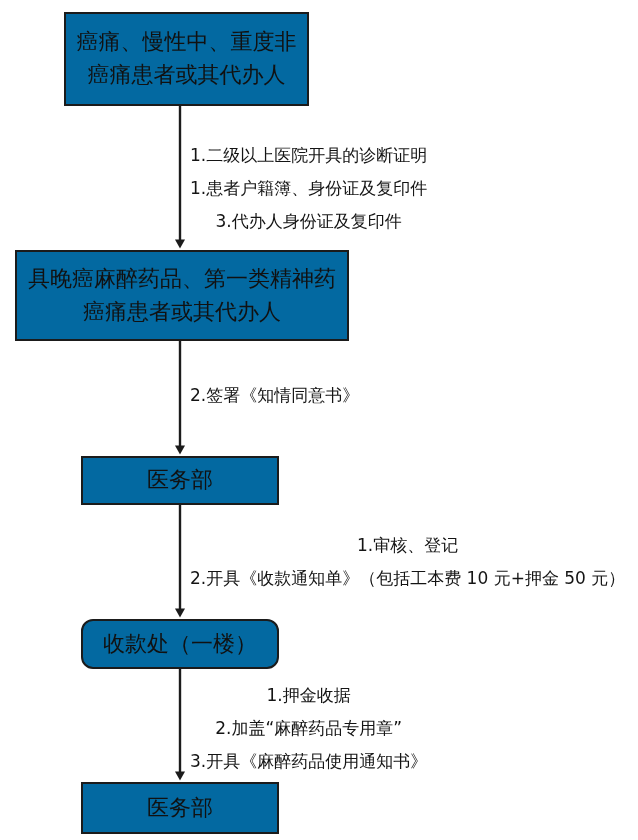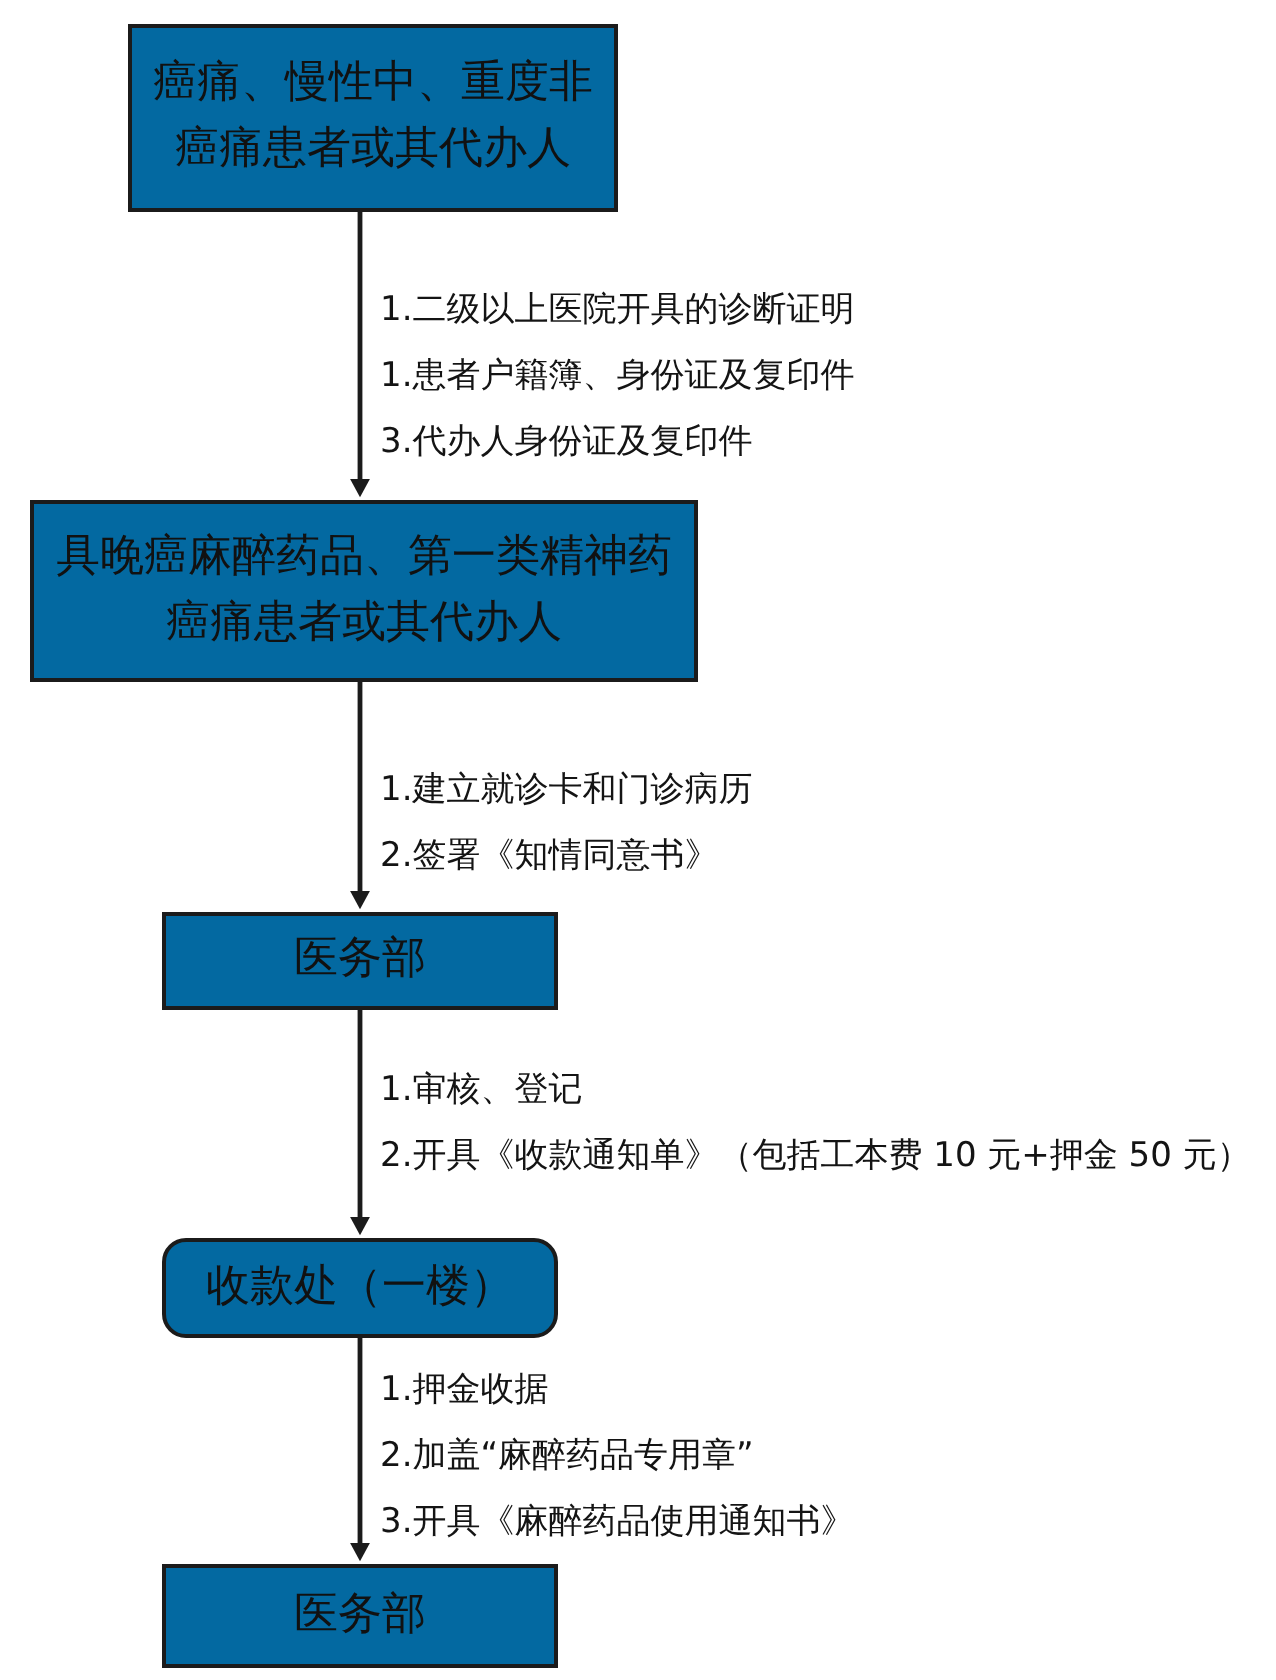--- a/index.html
+++ b/index.html
@@ -79,21 +79,21 @@
   }
 
   
   .annotation {
     position: absolute;
     font-size: 17px;
     line-height: 1.95;
     color: #141414;
     white-space: nowrap;
   }
-  .annotation .item { display: block; }
+  .annotation .item { display: block; text-align: center; }
 
   #annotation-documents      { left: 190px; top: 139px; }
   #annotation-registration   { left: 190px; top: 379px; }
   #annotation-review         { left: 190px; top: 529px; }
   #annotation-deposit        { left: 190px; top: 679px; }
 </style>
 </head>
 <body>
 
 <div id="flowchart">
@@ -120,21 +120,20 @@
     <span class="item">1.患者户籍簿、身份证及复印件</span>
     <span class="item">3.代办人身份证及复印件</span>
   </div>
 
   <div class="node" id="node-physician">
     <span class="line">具晚癌麻醉药品、第一类精神药</span>
     <span class="line">癌痛患者或其代办人</span>
   </div>
 
   <div class="annotation" id="annotation-registration">
-    <span class="item">1.建立就诊卡和门诊病历</span>
     <span class="item">2.签署《知情同意书》</span>
   </div>
 
   <div class="node" id="node-medical-affairs-1">
     <span class="line">医务部</span>
   </div>
 
   <div class="annotation" id="annotation-review">
     <span class="item">1.审核、登记</span>
     <span class="item">2.开具《收款通知单》（包括工本费 10 元+押金 50 元）</span>

